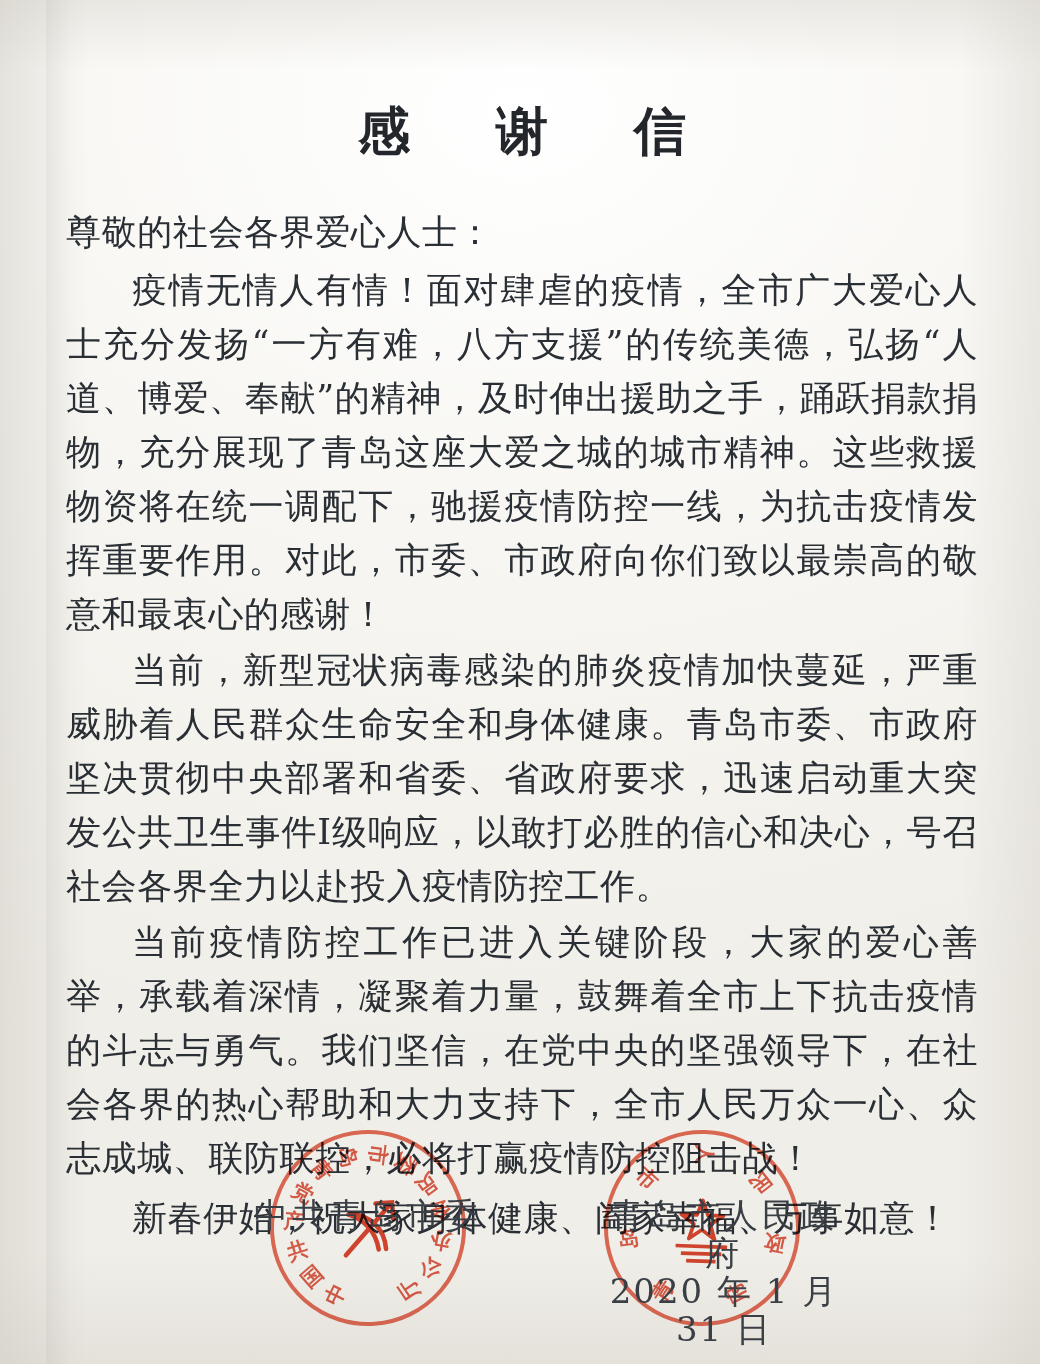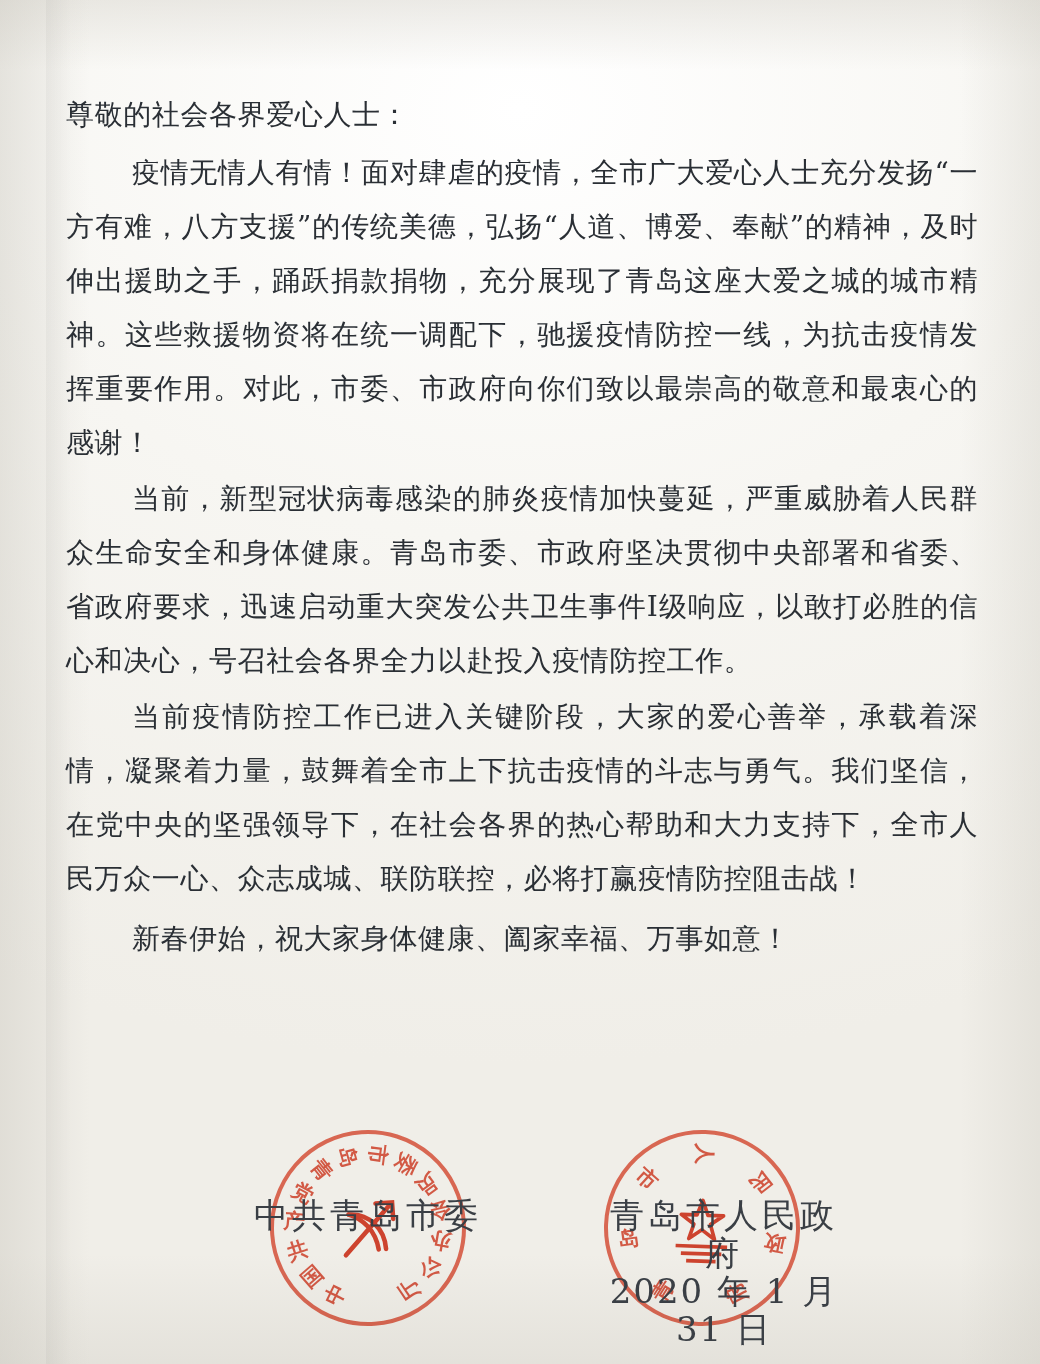--- a/index.html
+++ b/index.html
@@ -63,21 +63,21 @@
     font-weight: 700;
     color: #23272b;
     margin: 14px 0 46px 0;
     font-family: "DejaVu Serif", "Liberation Serif", serif;
   }
 
   
   .salutation,
   .para,
   .closing {
-    font-size: 28px;
+    font-size: 35px;
     line-height: 54px;
     color: #2a2f35;
     text-align: justify;
     text-justify: inter-ideograph;
     letter-spacing: 0.6px;
     margin: 0 0 2px 0;
     font-family: "DejaVu Serif", "Liberation Serif", serif;
   }
   .salutation {
     text-indent: 0;
@@ -158,20 +158,21 @@
     width: 92px; height: 92px;
   }
   .seal-emblem-star svg { display:block; width:100%; height:100%; }
 </style>
 </head>
 <body>
 
 <div id="paper">
   <div class="sheet-inner">
 
+    <h1 class="doc-title">感 谢 信</h1>
 
     <p class="salutation">尊敬的社会各界爱心人士：</p>
 
     <p class="para">疫情无情人有情！面对肆虐的疫情，全市广大爱心人士充分发扬“一方有难，八方支援”的传统美德，弘扬“人道、博爱、奉献”的精神，及时伸出援助之手，踊跃捐款捐物，充分展现了青岛这座大爱之城的城市精神。这些救援物资将在统一调配下，驰援疫情防控一线，为抗击疫情发挥重要作用。对此，市委、市政府向你们致以最崇高的敬意和最衷心的感谢！</p>
 
     <p class="para">当前，新型冠状病毒感染的肺炎疫情加快蔓延，严重威胁着人民群众生命安全和身体健康。青岛市委、市政府坚决贯彻中央部署和省委、省政府要求，迅速启动重大突发公共卫生事件Ⅰ级响应，以敢打必胜的信心和决心，号召社会各界全力以赴投入疫情防控工作。</p>
 
     <p class="para">当前疫情防控工作已进入关键阶段，大家的爱心善举，承载着深情，凝聚着力量，鼓舞着全市上下抗击疫情的斗志与勇气。我们坚信，在党中央的坚强领导下，在社会各界的热心帮助和大力支持下，全市人民万众一心、众志成城、联防联控，必将打赢疫情防控阻击战！</p>
 
     <p class="closing">新春伊始，祝大家身体健康、阖家幸福、万事如意！</p>

